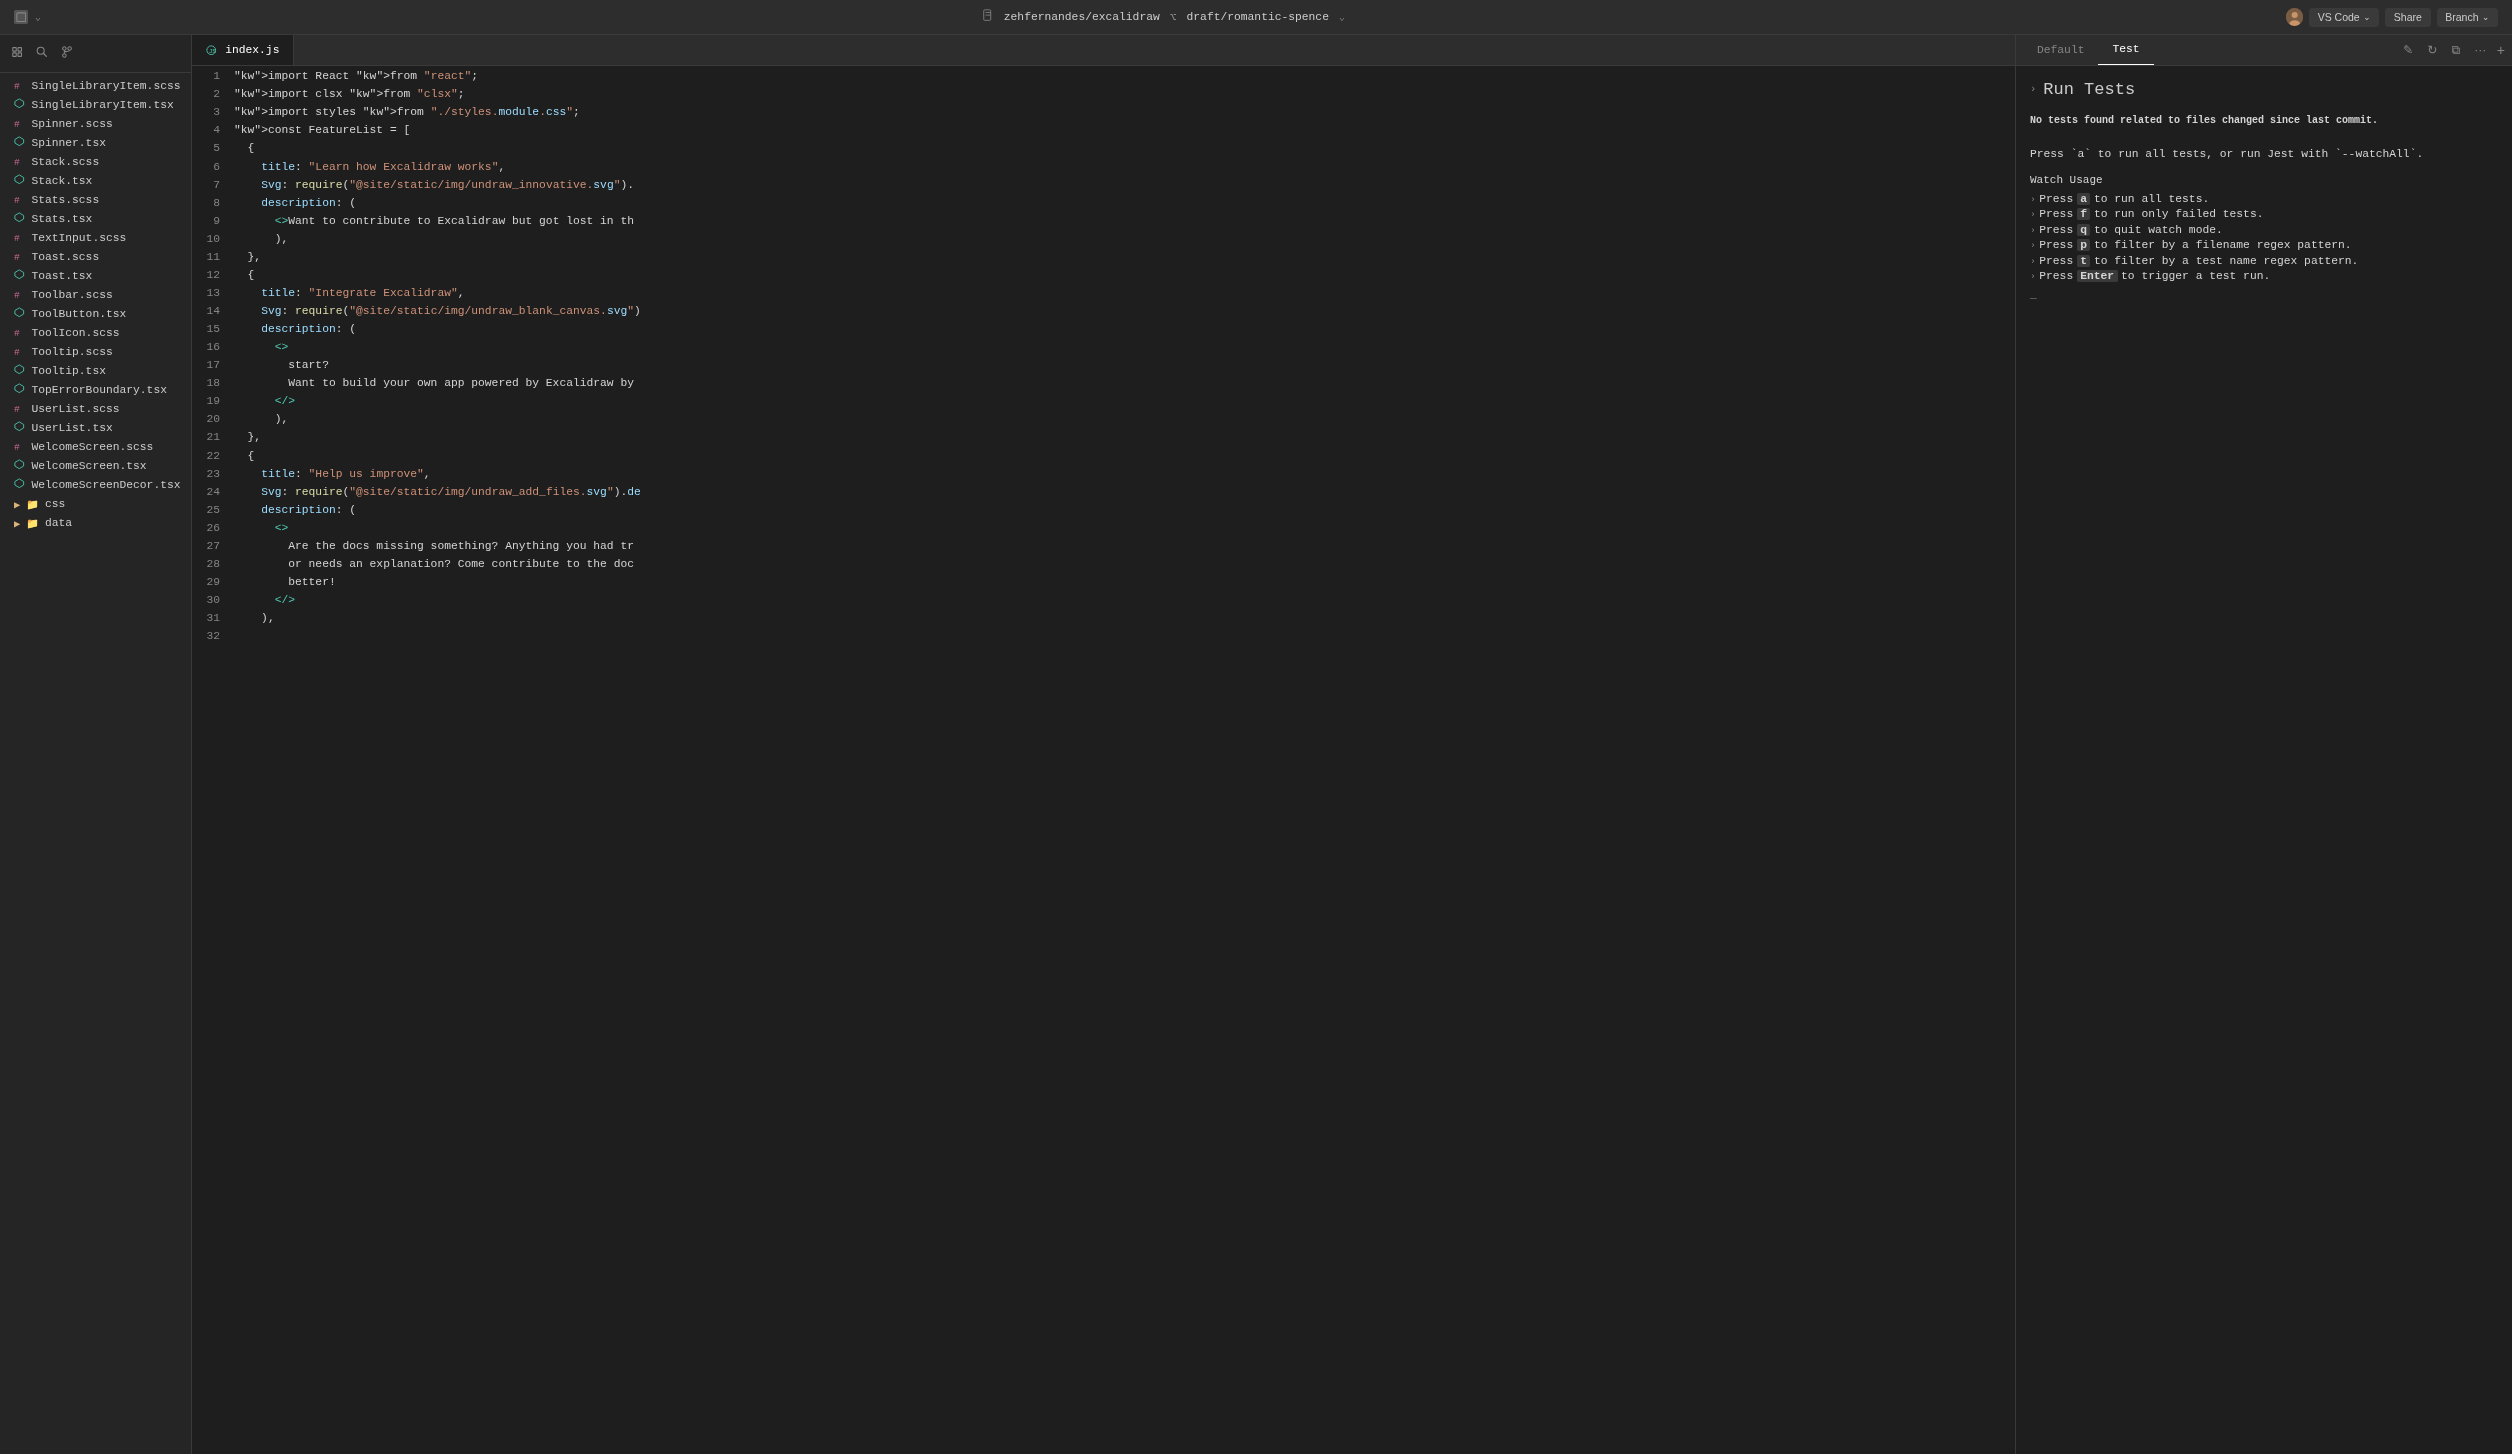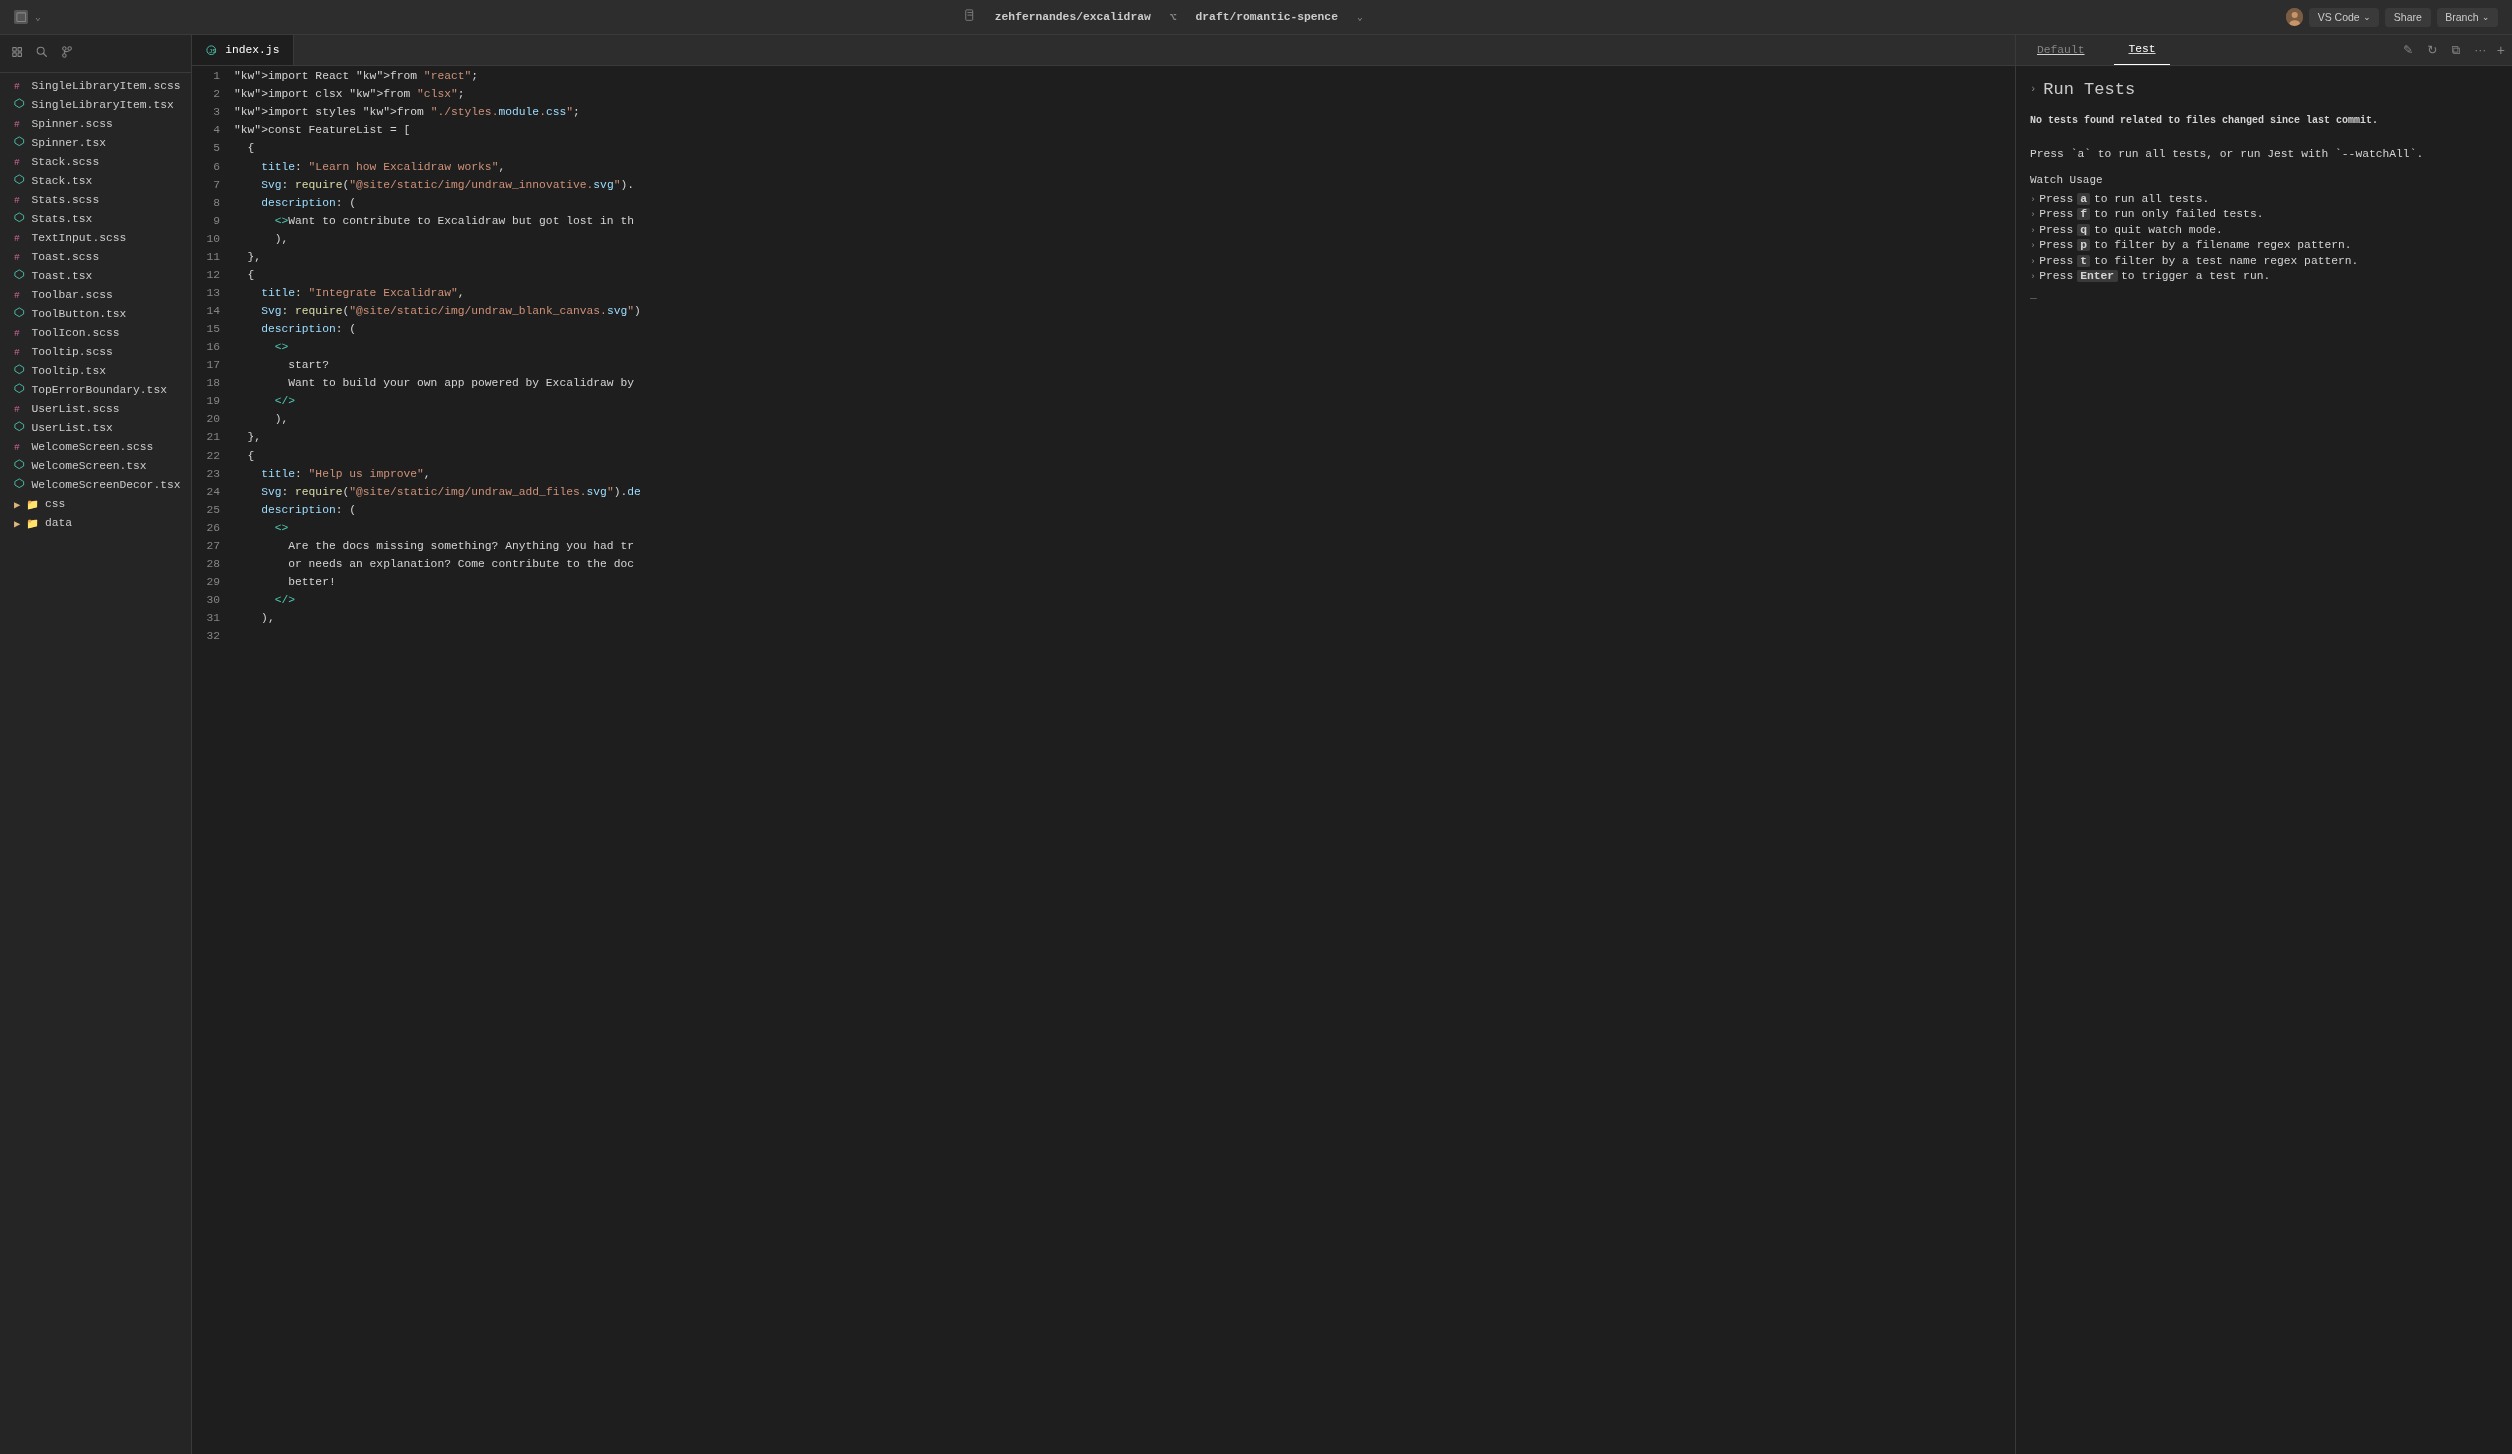--- a/index.html
+++ b/index.html
@@ -29,24 +29,23 @@
 
     #titlebar-left {
       display: flex;
       align-items: center;
       gap: 7px;
     }
 
     #titlebar-center {
       display: flex;
       align-items: center;
-      gap: 19px;
+      gap: 10px;
       font-size: 11.3px;
       color: #cccccc;
-      font-weight: bold;
     }
 
     #titlebar-right {
       display: flex;
       align-items: center;
       gap: 6px;
     }
 
     .titlebar-btn {
       background: #3a3a3a;
@@ -253,22 +252,21 @@
       align-items: center;
       justify-content: space-between;
       background: #2d2d2d;
       height: 30.5px;
       padding: 0 7px;
       border-bottom: 0.9px solid #3a3a3a;
     }
 
     #panel-tabs-left {
       display: flex;
-      gap: 16px;
-      text-decoration: underline;
+      gap: 0;
     }
 
     .panel-tab {
       padding: 0 14px;
       height: 30.5px;
       display: flex;
       align-items: center;
       font-size: 11.3px;
       cursor: pointer;
       color: #858585;

